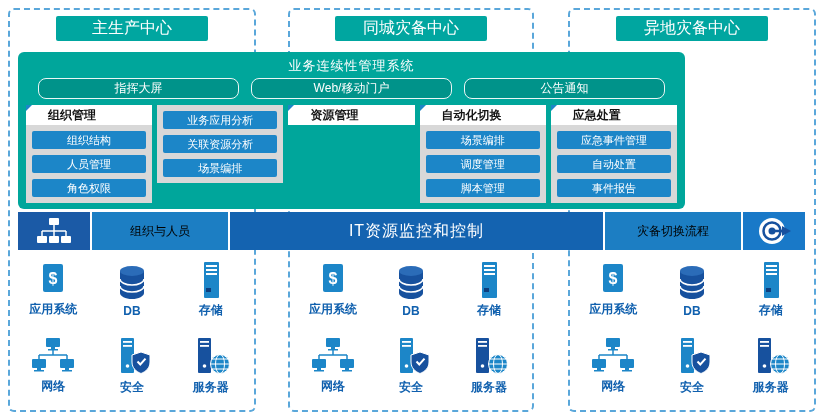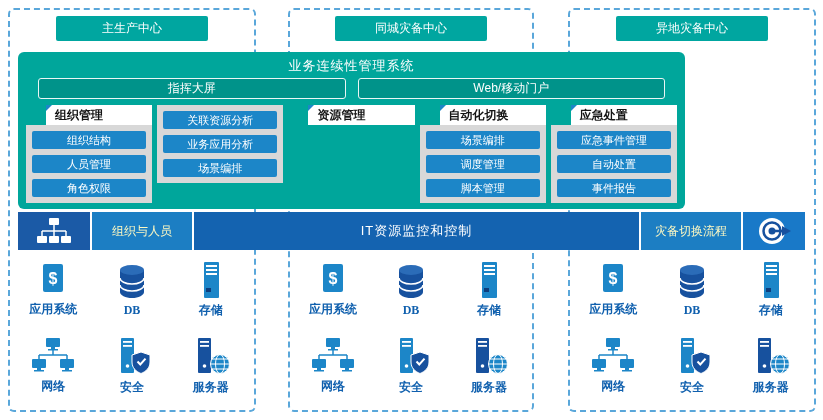--- a/index.html
+++ b/index.html
@@ -13,70 +13,70 @@
     position:absolute; top:8px; height:404px; width:248px;
     border:2px dashed #5aa7da; border-radius:6px; background:#fff;
   }
   .center-box.c0 { left:8px; }
   .center-box.c1 { left:288px; width:246px; }
   .center-box.c2 { left:568px; }
   .center-header {
     position:absolute; top:6px; left:50%; transform:translateX(-50%);
     width:152px; height:25px; background:#00a6a0; color:#fff;
     display:flex; align-items:center; justify-content:center;
-    font-size:12px; border-radius:2px;
+    font-size:16px; border-radius:2px;
   }
   
   .system-box {
     position:absolute; left:18px; top:52px; width:667px; height:157px;
     background:#00a69b; border-radius:6px; padding-top:4px; z-index:3;
   }
   .system-title { text-align:center; color:#fff; font-size:13px; height:20px; line-height:20px; letter-spacing:1px; }
   .portal-row { display:flex; gap:12px; padding:2px 20px 0; }
   .portal {
     flex:1; height:21px; line-height:19px; text-align:center; color:#fff; font-size:12px;
-    background:#00938a; border:1px solid #eaf6f5; border-radius:3px;
+    background:#00938a; border:1px solid #eaf6f5; border-radius:8px;
   }
   .modules-row { display:flex; gap:5px; padding:6px 8px 0; }
   .module { flex:1; min-width:0; }
   .module-header {
     position:relative; background:#fff; height:20px; line-height:20px;
-    font-size:12px; font-weight:bold; color:#141414; padding-left:9px; white-space:nowrap;margin-left:20px;
+    font-size:12px; font-weight:bold; color:#141414; padding-left:22px; white-space:nowrap;
   }
   .module-header .corner {
     position:absolute; left:0; top:0; width:0; height:0;
     border-top:6px solid #1c86c8; border-right:6px solid transparent;
   }
   .module-items {
     background:#d8d8d8; padding:6px; height:78px;
     display:flex; flex-direction:column; gap:6px;
   }
   .module-item {
     background:#1c86c8; color:#fff; font-size:11px; height:18px; line-height:18px;
     text-align:center; border-radius:2px; white-space:nowrap; overflow:hidden;
   }
   
   .band { position:absolute; left:18px; top:212px; width:787px; height:38px; display:flex; gap:2px; z-index:3; }
   .band-sq { width:72px; background:#1b5aa6; display:flex; align-items:center; justify-content:center; }
   .band-sq.right { width:62px; background:#1979c8; }
   .band-org, .band-dr {
-    width:100px; background:#1c7ec3; color:#fef9c3; font-size:12px;
+    width:136px; background:#1c7ec3; color:#000000; font-size:12px;
     display:flex; align-items:center; justify-content:center;
   }
   .band-it {
-    flex:1; background:#1463b0; color:#fff; font-size:13px;
+    flex:1; background:#1463b0; color:#fff; font-size:16px;
     display:flex; align-items:center; justify-content:center; letter-spacing:1px;
   }
   
   .infra-grid {
     position:absolute; left:4px; right:4px; top:242px; bottom:6px;
     display:grid; grid-template-columns:repeat(3,1fr); grid-template-rows:1fr 1fr;
   }
   .infra-cell { display:flex; flex-direction:column; align-items:center; justify-content:center; gap:3px; }
-  .infra-label { color:#1060ae; font-weight:bold; font-size:12px; white-space:nowrap;font-family:Liberation Serif, serif; }
+  .infra-label { color:#1060ae; font-weight:bold; font-size:12px; white-space:nowrap; }
 </style>
 </head>
 <body>
 
 <div class="canvas">
 
   <div class="center-box c0">
     <div class="center-header">
       <span>主生产中心</span>
     </div>
@@ -296,36 +296,37 @@
         <span class="infra-label">服务器</span>
       </div>
     </div>
   </div>
 
   <div class="system-box">
     <div class="system-title">业务连续性管理系统</div>
     <div class="portal-row">
       <div class="portal">指挥大屏</div>
       <div class="portal">Web/移动门户</div>
+      <div class="portal">公告通知</div>
     </div>
     <div class="modules-row">
 
       <div class="module">
         <div class="module-header"><span class="corner"></span><span>组织管理</span></div>
         <div class="module-items">
           <div class="module-item">组织结构</div>
           <div class="module-item">人员管理</div>
           <div class="module-item">角色权限</div>
         </div>
       </div>
 
       <div class="module">
         <div class="module-items">
+          <div class="module-item">业务应用分析</div>
           <div class="module-item">关联资源分析</div>
-          <div class="module-item">业务应用分析</div>
           <div class="module-item">场景编排</div>
         </div>
       </div>
 
 
       <div class="module">
         <div class="module-header"><span class="corner"></span><span>资源管理</span></div>
       </div>
 
       <div class="module">

